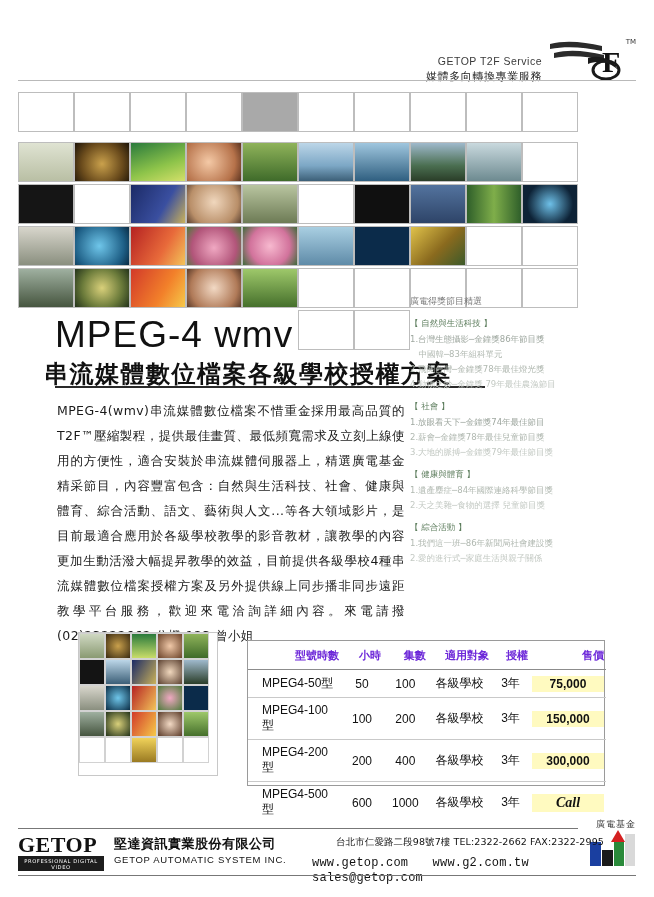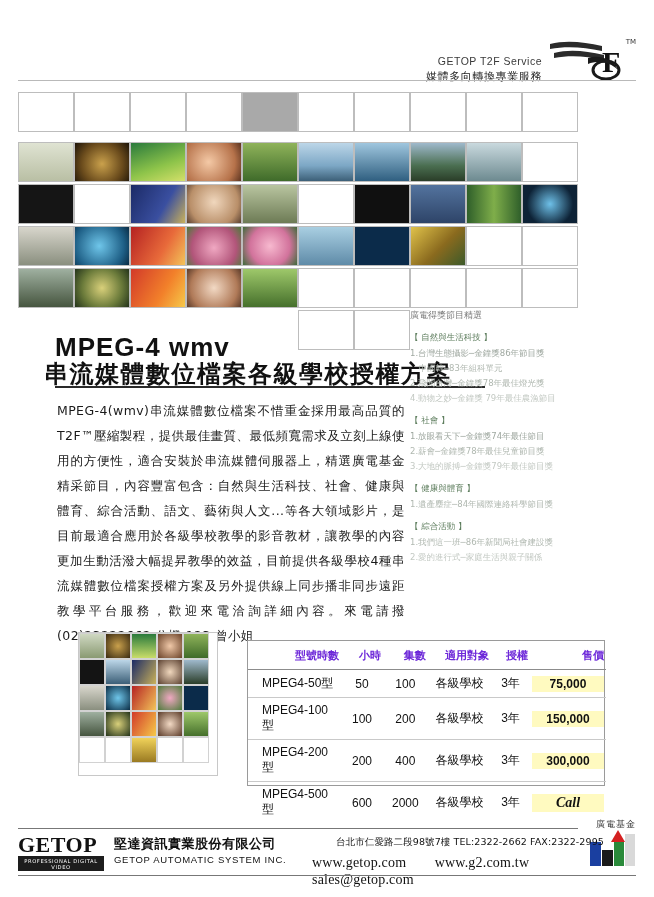--- a/index.html
+++ b/index.html
@@ -70,26 +70,26 @@
     width: 56px; height: 40px;
     border: 1px solid #bdbdbd;
     box-sizing: border-box;
     overflow: hidden;
     background: #ffffff;
   }
 
   
   .title-main {
     position: absolute;
-    left: 55px; top: 332px;
-    font-size: 26px;
+    left: 55px; top: 314px;
+    font-size: 37px;
     letter-spacing: 1px;
     color: #111;
     font-family: "Liberation Sans", sans-serif;
-    font-weight: 700;
+    font-weight: 400;
   }
   .title-sub {
     position: absolute;
     left: 44px; top: 358px;
     font-size: 24px;
     letter-spacing: 1.5px;
     color: #111;
     font-weight: bold;
   }
   .title-rule {
@@ -107,21 +107,21 @@
     font-size: 12.5px;
     line-height: 25px;
     letter-spacing: 0.4px;
     color: #1a1a1a;
     text-align: justify;
   }
 
   
   .awards {
     position: absolute;
-    left: 410px; top: 308px;
+    left: 410px; top: 294px;
     width: 212px;
     font-size: 8.5px;
     line-height: 15px;
     color: #9aa39a;
   }
   .awards .aw-title {
     color: #7a7a7a;
     font-size: 9px;
     margin-bottom: 3px;
   }
@@ -287,23 +287,23 @@
   .contact-1 {
     position: absolute;
     left: 318px; top: 7px;
     font-size: 9.5px;
     color: #111;
     letter-spacing: 0.1px;
   }
   .contact-2 {
     position: absolute;
     left: 294px; top: 25px;
-    font-size: 14px;
-    color: #111;
-    font-family: Liberation Serif, serif;
+    font-size: 12px;
+    color: #111;
+    font-family: Liberation Mono, monospace;
     letter-spacing: 0.2px;
   }
   .footer-rule-bot {
     position: absolute;
     left: 18px; top: 875px;
     width: 618px; height: 1px;
     background: #777;
   }
 </style>
 </head>
@@ -403,20 +403,21 @@
   <div class="aw-item fade1">2.飛閱台灣─金鐘獎78年最佳燈光獎　　</div>
   <div class="aw-item fade2">4.動物之妙─金鐘獎 79年最佳農漁節目</div>
 
   <div class="aw-cat">【 社會 】</div>
   <div class="aw-item">1.放眼看天下─金鐘獎74年最佳節目　　</div>
   <div class="aw-item fade1">2.薪會─金鐘獎78年最佳兒童節目獎　　</div>
   <div class="aw-item fade2">3.大地的脈搏─金鐘獎79年最佳節目獎　</div>
 
   <div class="aw-cat">【 健康與體育 】</div>
   <div class="aw-item fade1">1.遺產塵症─84年國際連絡科學節目獎　</div>
+  <div class="aw-item fade2">2.天之美雜─食物的選擇 兒童節目獎　 </div>
 
   <div class="aw-cat">【 綜合活動 】</div>
   <div class="aw-item fade1">1.我們這一班─86年新聞局社會建設獎　</div>
   <div class="aw-item fade2">2.愛的進行式─家庭生活與親子關係　　</div>
 </div>
 
 <div class="mosaic">
   <div class="mcell" style="left:0px;top:0px;background:linear-gradient(#cfd8c2,#8a9a72);"></div>
   <div class="mcell" style="left:26px;top:0px;background:radial-gradient(circle,#c9a04c,#3a2a10);"></div>
   <div class="mcell" style="left:52px;top:0px;background:linear-gradient(#2a7a3c,#c9dd6a);"></div>
@@ -482,21 +483,21 @@
         <td class="model">MPEG4-200型</td>
         <td>200</td>
         <td>400</td>
         <td>各級學校</td>
         <td>3年</td>
         <td><span class="price-val">300,000</span></td>
       </tr>
       <tr class="row">
         <td class="model">MPEG4-500型</td>
         <td>600</td>
-        <td>2000</td>
+        <td>1000</td>
         <td>各級學校</td>
         <td>3年</td>
         <td><span class="price-call">Call</span></td>
       </tr>
     </tbody>
   </table>
 </div>
 
 <div class="fund-label">廣電基金</div>
 <div class="fund-mark">

